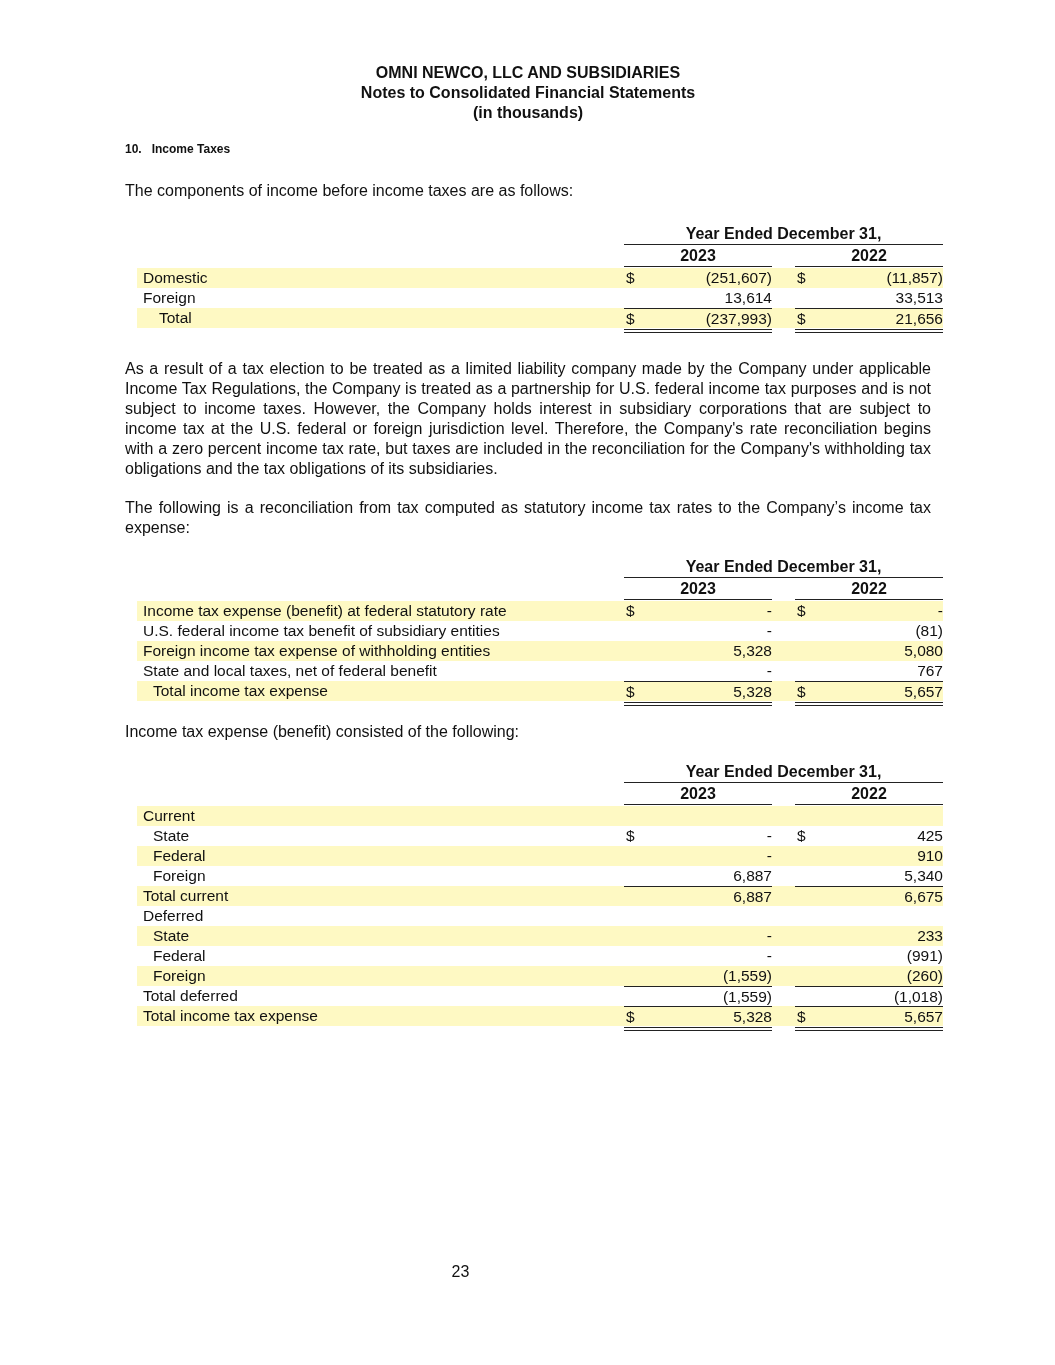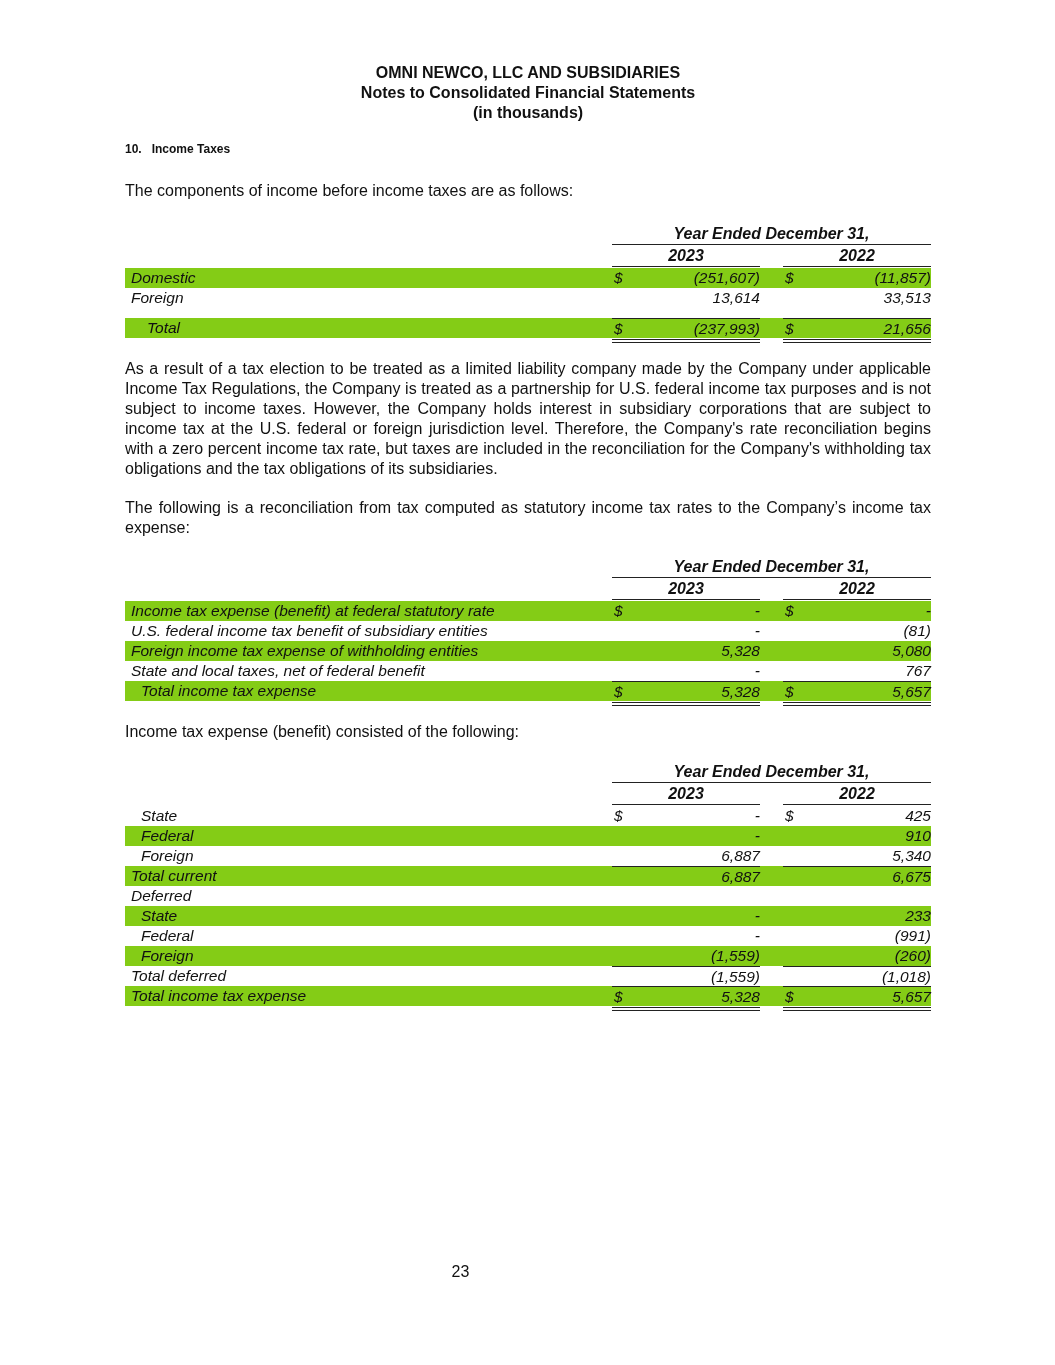--- a/index.html
+++ b/index.html
@@ -1,23 +1,23 @@
 <!DOCTYPE html>
 <html><head>
 <meta charset="utf-8">
 <style>
   html, body { margin: 0; padding: 0; background: #ffffff; }
   body { width: 1055px; height: 1365px; position: relative; font-family: "Liberation Sans", sans-serif; color: #111; font-size: 16px; }
   .page { position: absolute; left: 125px; top: 0; width: 806px; }
   .hdr { position: absolute; left: 0; width: 806px; text-align: center; font-weight: bold; font-size: 16px; line-height: 20px; }
   .sec-title { position: absolute; left: 0; top: 142px; font-weight: bold; font-size: 12px; }
   .para { position: absolute; left: 0; width: 806px; font-size: 16px; line-height: 20px; text-align: justify; }
-  .tbl { position: absolute; left: 0; width: 806px; font-style: italic; }
+  .tbl { position: absolute; left: 12px; width: 806px; }
   .row { position: relative; height: 20px; line-height: 20px; font-size: 15.5px; }
-  .row.shade { background: #84cc16; }
+  .row.shade { background: #fef9c3; }
   .row .lbl { position: absolute; left: 6px; white-space: nowrap; }
   .row .lbl.ind1 { left: 16px; }
   .row .lbl.ind2 { left: 22px; }
   .cell { position: absolute; top: 0; height: 20px; }
   .c23 { left: 487px; width: 148px; }
   .c22 { left: 658px; width: 148px; }
   .cell .dol { position: absolute; left: 2px; }
   .cell .val { position: absolute; right: 0; text-align: right; }
   .ul-top { border-top: 1px solid #222; }
   .dbl-bot::after { content: ""; position: absolute; left: 0; right: 0; bottom: -4px; height: 2px; border-top: 1px solid #222; border-bottom: 1px solid #222; }
@@ -60,21 +60,21 @@
     </div>
     <div class="row">
       <span class="lbl">Foreign</span>
       <div class="cell c23">
           <span class="val">13,614</span>
         </div>
       <div class="cell c22">
           <span class="val">33,513</span>
         </div>
     </div>
-    <div class="row shade" style="margin-top:10px">
+    <div class="row shade" style="margin-top:0">
       <span class="lbl ind2">Total</span>
       <div class="cell c23 ul-top dbl-bot">
           <span class="dol">$</span>
           <span class="val">(237,993)</span>
         </div>
       <div class="cell c22 ul-top dbl-bot">
           <span class="dol">$</span>
           <span class="val">21,656</span>
         </div>
     </div>
@@ -145,20 +145,23 @@
   <div class="para" style="top:722px">Income tax expense (benefit) consisted of the following:</div>
 
   <div class="tbl" style="top:762px">
     <div class="thead1">
         <div class="span">Year Ended December 31,</div>
       </div>
     <div class="thead2">
       <div class="yr" style="left:487px">2023</div>
       <div class="yr" style="left:658px">2022</div>
     </div>
+    <div class="row shade">
+      <span class="lbl">Current</span>
+    </div>
     <div class="row">
       <span class="lbl ind1">State</span>
       <div class="cell c23">
           <span class="dol">$</span>
           <span class="val">-</span>
         </div>
       <div class="cell c22">
           <span class="dol">$</span>
           <span class="val">425</span>
         </div>

